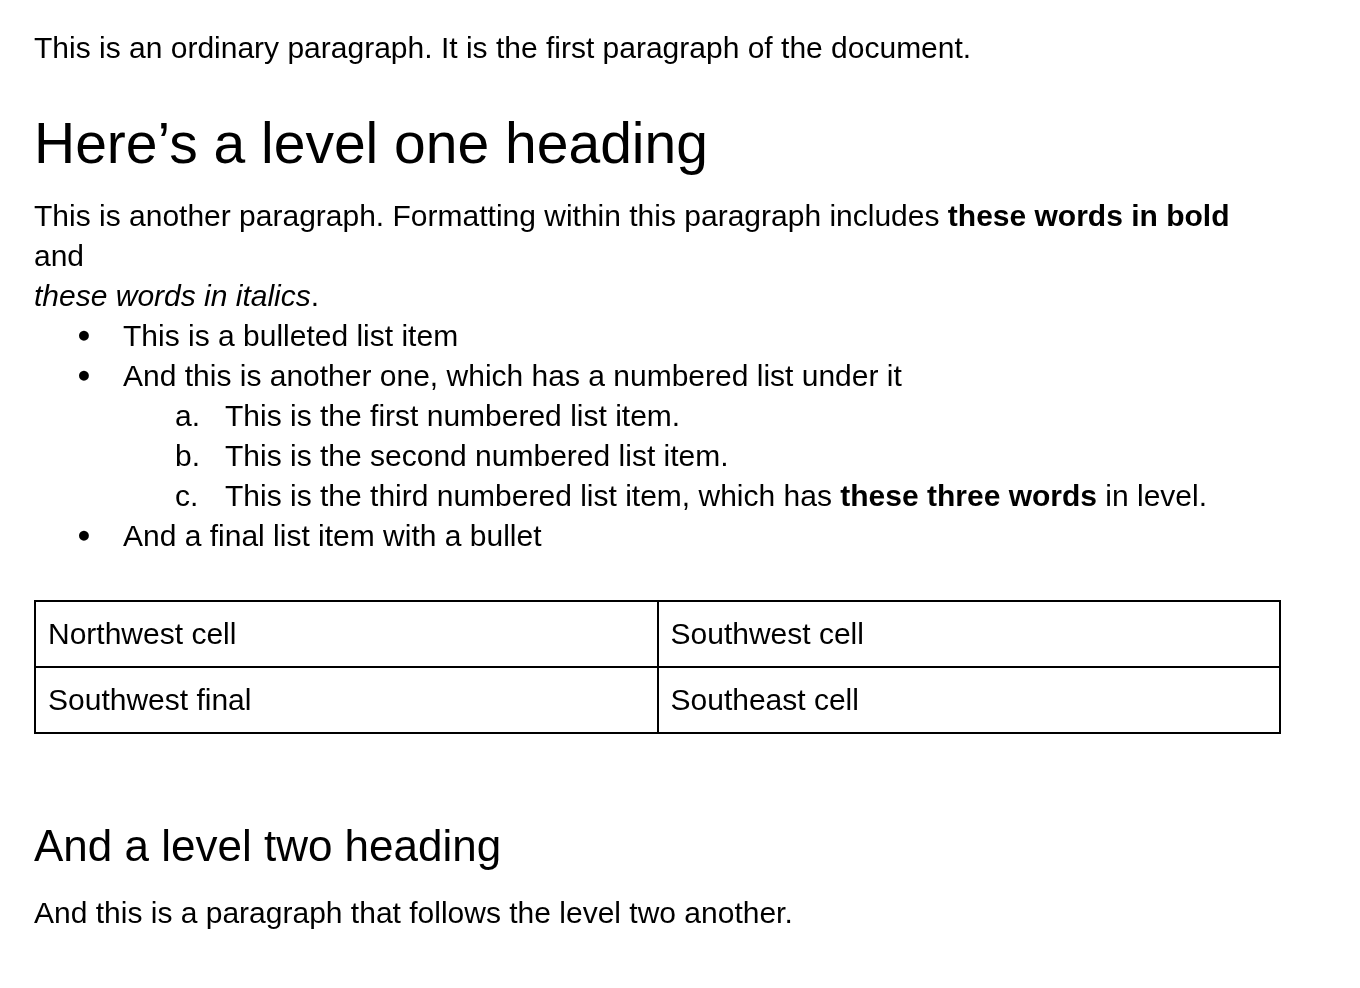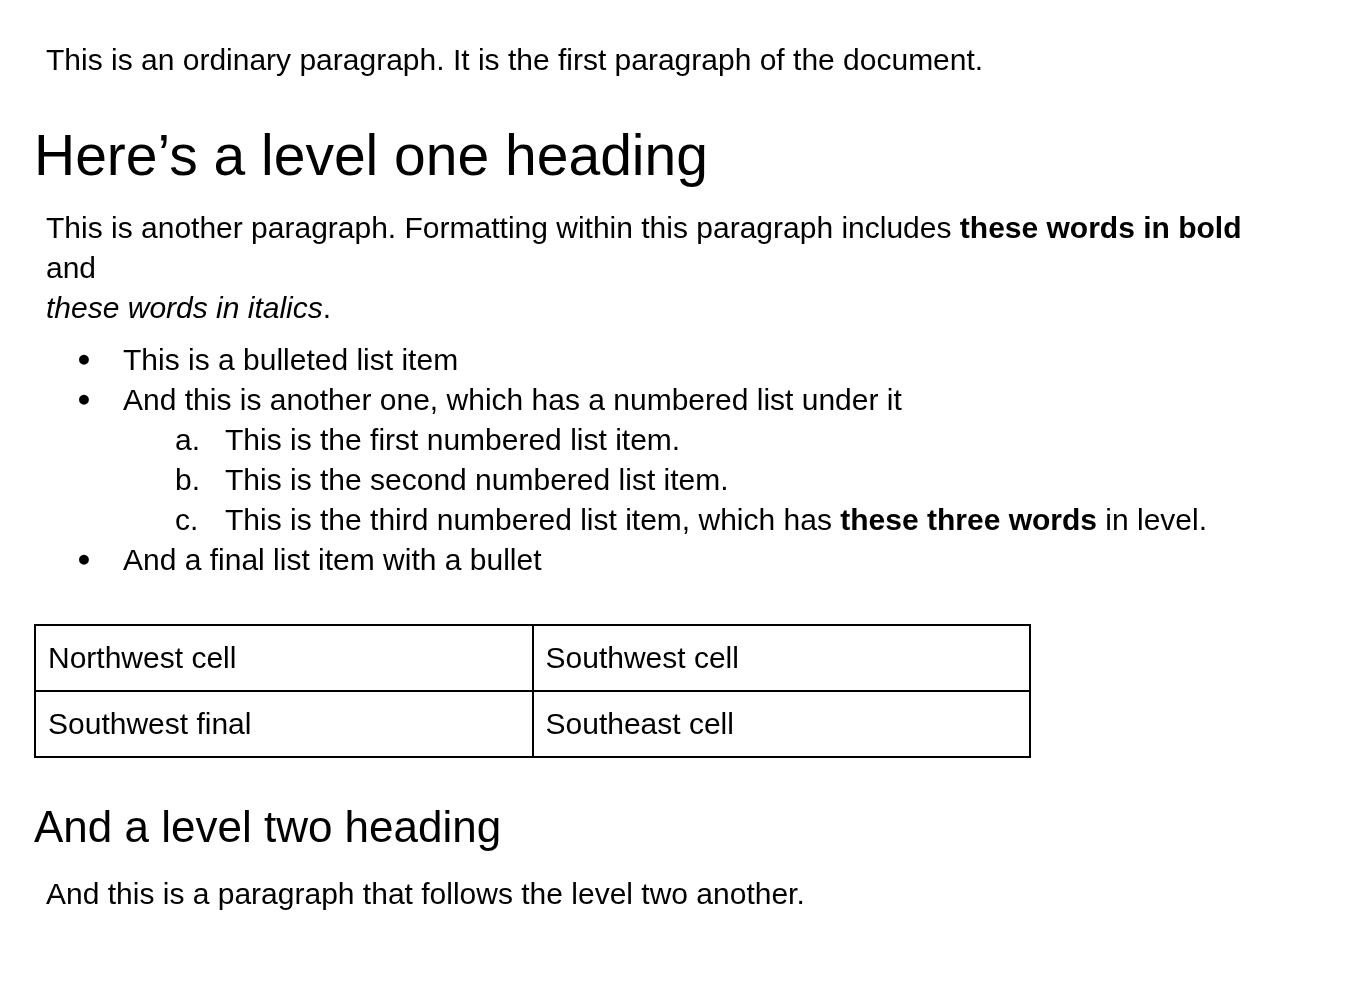--- a/index.html
+++ b/index.html
@@ -9,33 +9,33 @@
     height: 988px;
     box-sizing: border-box;
     background: #ffffff;
     color: #000000;
     font-family: "Liberation Sans", "DejaVu Sans", sans-serif;
     font-size: 30px;
     line-height: 40px;
     padding: 28px 79px 0 34px;
     overflow: hidden;
   }
-  p { margin: 12px; }
+  p { margin: 0; }
   .h1 {
     font-size: 57px;
     line-height: 79px;
     font-weight: 400;
     margin: 36px 0 13px 0;
     letter-spacing: 0;
   }
   .h2 {
     font-size: 44px;
     line-height: 61px;
     font-weight: 400;
-    margin: 38px 0 17px 0;
+    margin: 81px 0 17px 0;
   }
   .bold { font-weight: 700; }
   .italic { font-style: italic; }
   .li { position: relative; }
   .li.l1 { padding-left: 89px; }
   .li.l1 .marker {
     position: absolute;
     left: 43px;
     top: -2px;
     font-size: 23px;
@@ -43,21 +43,21 @@
   }
   .li.l2 { padding-left: 191px; }
   .li.l2 .marker {
     position: absolute;
     left: 141px;
     top: 0;
   }
   table.doc-table {
     border-collapse: collapse;
     table-layout: fixed;
-    width: 997px;
+    width: 1247px;
     margin: 44px 0 0 0;
     border-radius: 30px;
   }
   table.doc-table td {
     border: 2px solid #000000;
     padding: 12px 12px;
     vertical-align: top;
     font-size: 30px;
     line-height: 40px;
   }

